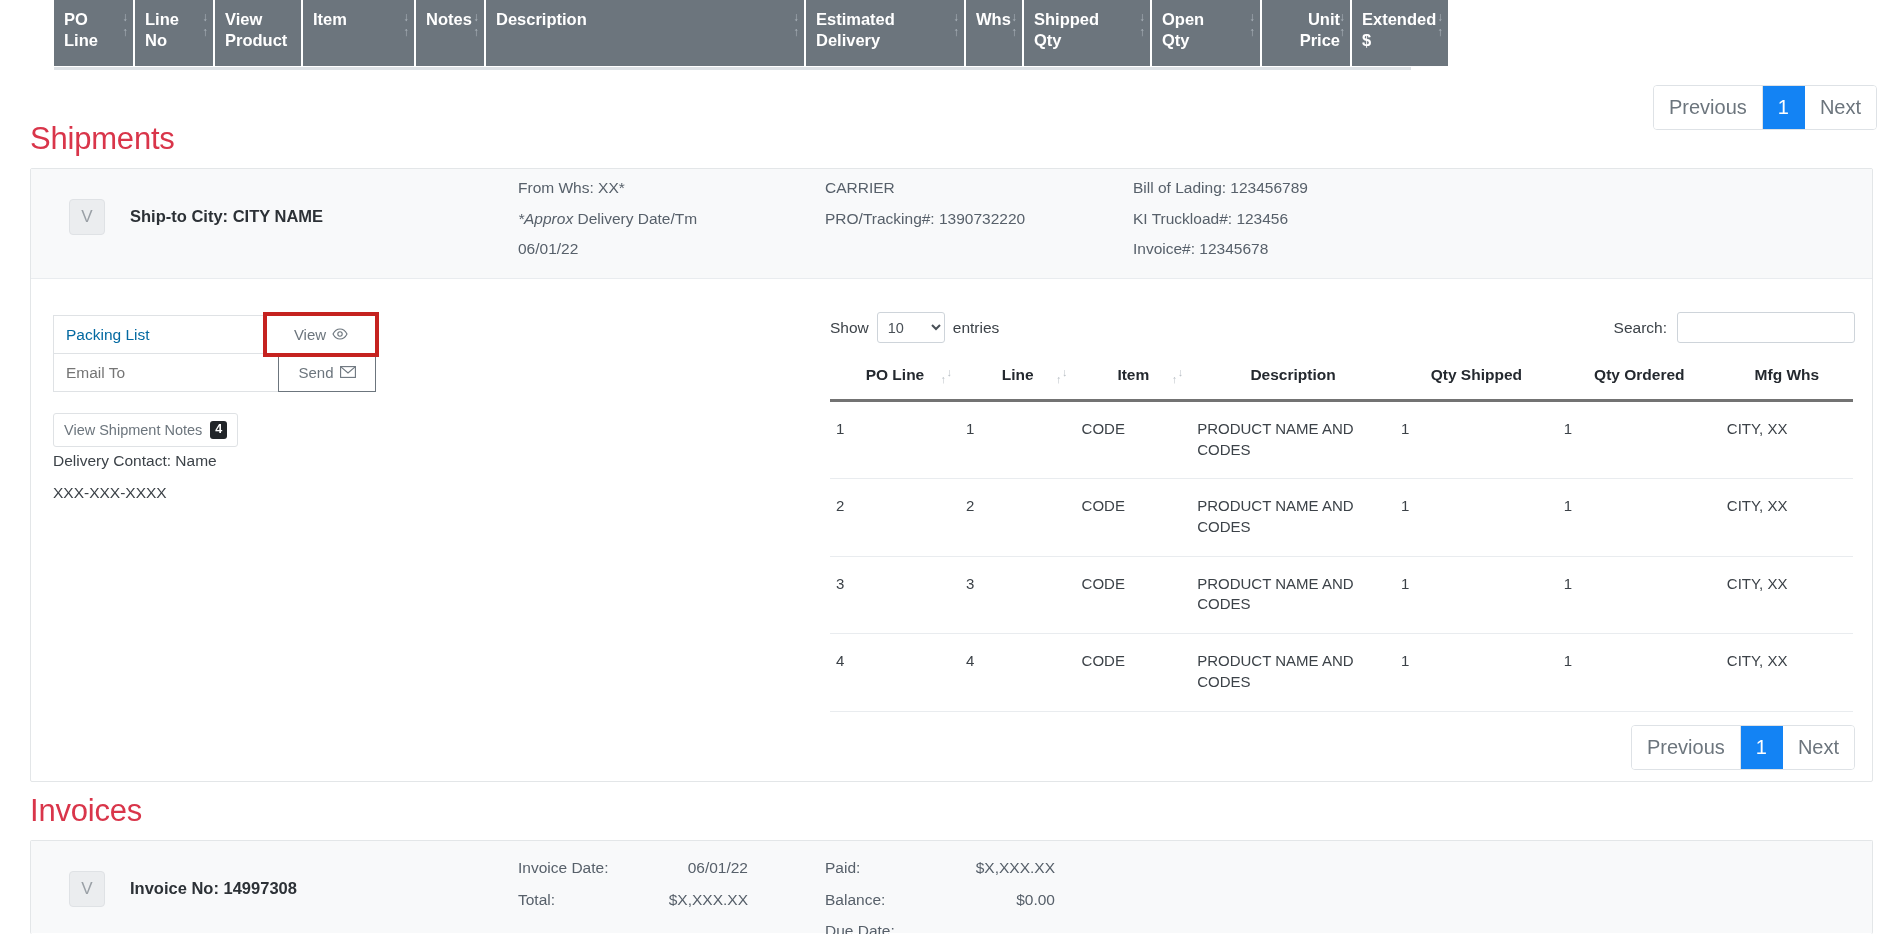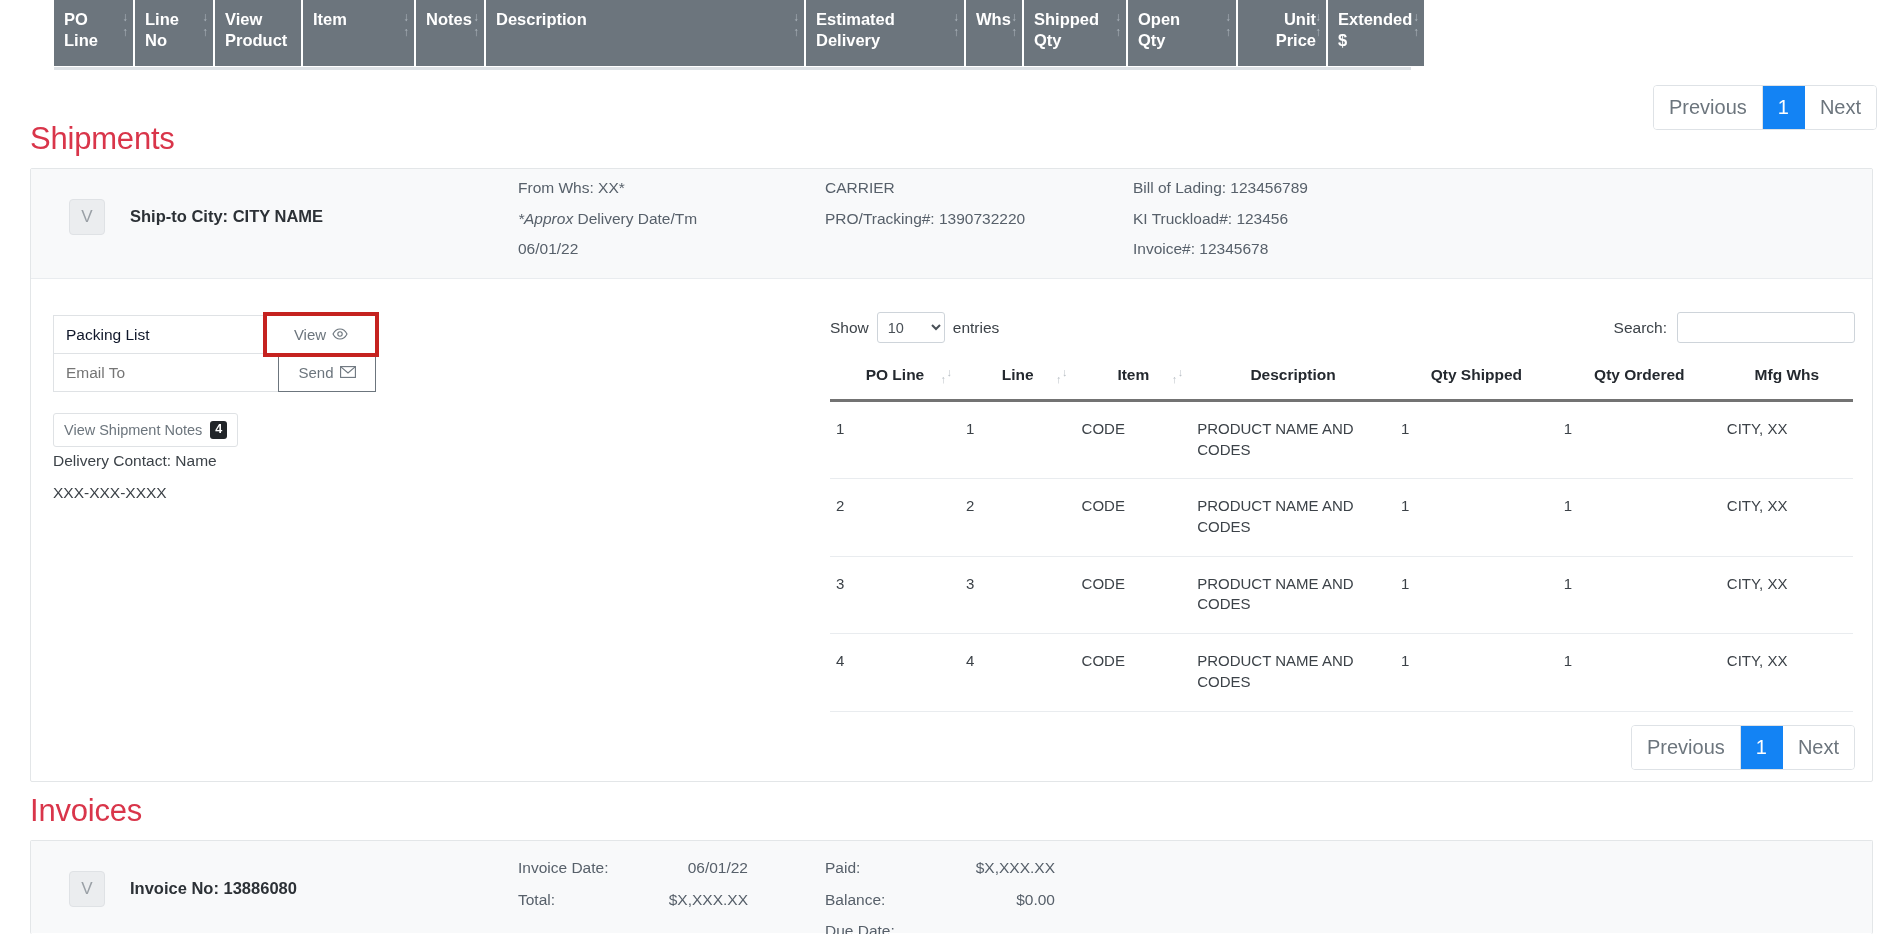--- a/index.html
+++ b/index.html
@@ -181,21 +181,21 @@
   .pl-row {
     display: flex;
     height: 39px;
     margin-bottom: -1px;
   }
   .pl-input {
     flex: 1;
     border: 1px solid #dfe2e5;
     border-right: none;
     background: #fff;
-    color: #0f172a;
+    color: #0369a1;
     font-size: 15.5px;
     padding: 0 12px;
     display: flex;
     align-items: center;
     font-family: "Liberation Sans", sans-serif;
     outline: none;
   }
   .pl-btn {
     width: 110px;
     border: 1px solid #6c757d;
@@ -342,21 +342,21 @@
     <thead>
       <tr>
           <th style="width: 80px;"><span>PO<br>Line</span><span class="sort-ar down">↓</span><span class="sort-ar up">↑</span></th>
           <th style="width: 80px;"><span>Line<br>No</span><span class="sort-ar down">↓</span><span class="sort-ar up">↑</span></th>
           <th style="width: 88px;"><span>View<br>Product</span></th>
           <th style="width: 113px;"><span>Item</span><span class="sort-ar down">↓</span><span class="sort-ar up">↑</span></th>
           <th style="width: 70px;"><span>Notes</span><span class="sort-ar down">↓</span><span class="sort-ar up">↑</span></th>
           <th style="width: 320px;"><span>Description</span><span class="sort-ar down">↓</span><span class="sort-ar up">↑</span></th>
           <th style="width: 160px;"><span>Estimated<br>Delivery</span><span class="sort-ar down">↓</span><span class="sort-ar up">↑</span></th>
           <th style="width: 58px;"><span>Whs</span><span class="sort-ar down">↓</span><span class="sort-ar up">↑</span></th>
-          <th style="width: 104px; margin-top: 27px;"><span>Shipped<br>Qty</span><span class="sort-ar down">↓</span><span class="sort-ar up">↑</span></th>
+          <th style="width: 128px; margin-top: 27px;"><span>Shipped<br>Qty</span><span class="sort-ar down">↓</span><span class="sort-ar up">↑</span></th>
           <th style="width: 110px;"><span>Open<br>Qty</span><span class="sort-ar down">↓</span><span class="sort-ar up">↑</span></th>
           <th class="num" style="width: 90px;"><span>Unit<br>Price</span><span class="sort-ar down">↓</span><span class="sort-ar up">↑</span></th>
           <th style="width: 97px;"><span>Extended<br>$</span><span class="sort-ar down">↓</span><span class="sort-ar up">↑</span></th>
         </tr>
     </thead>
   </table>
 </div>
 <div class="top-table-underline"></div>
 
 <div class="pager pager-top">
@@ -498,21 +498,21 @@
   <div class="pg">Previous</div>
   <div class="pg active">1</div>
   <div class="pg">Next</div>
 </div>
 
 <div class="section-title" id="invoices-title">Invoices</div>
 
 <div class="card" id="invoice-card">
   <div class="card-head">
     <div class="collapse-btn">V</div>
-    <div class="card-head-title">Invoice No: 13886080</div>
+    <div class="card-head-title">Invoice No: 14997308</div>
   </div>
 </div>
 
 <div class="inv-grid" id="inv-left">
     <div class="r">
       <div class="lbl">Invoice Date:</div>
       <div class="val">06/01/22</div>
     </div>
     <div class="r">
       <div class="lbl">Total:</div>

